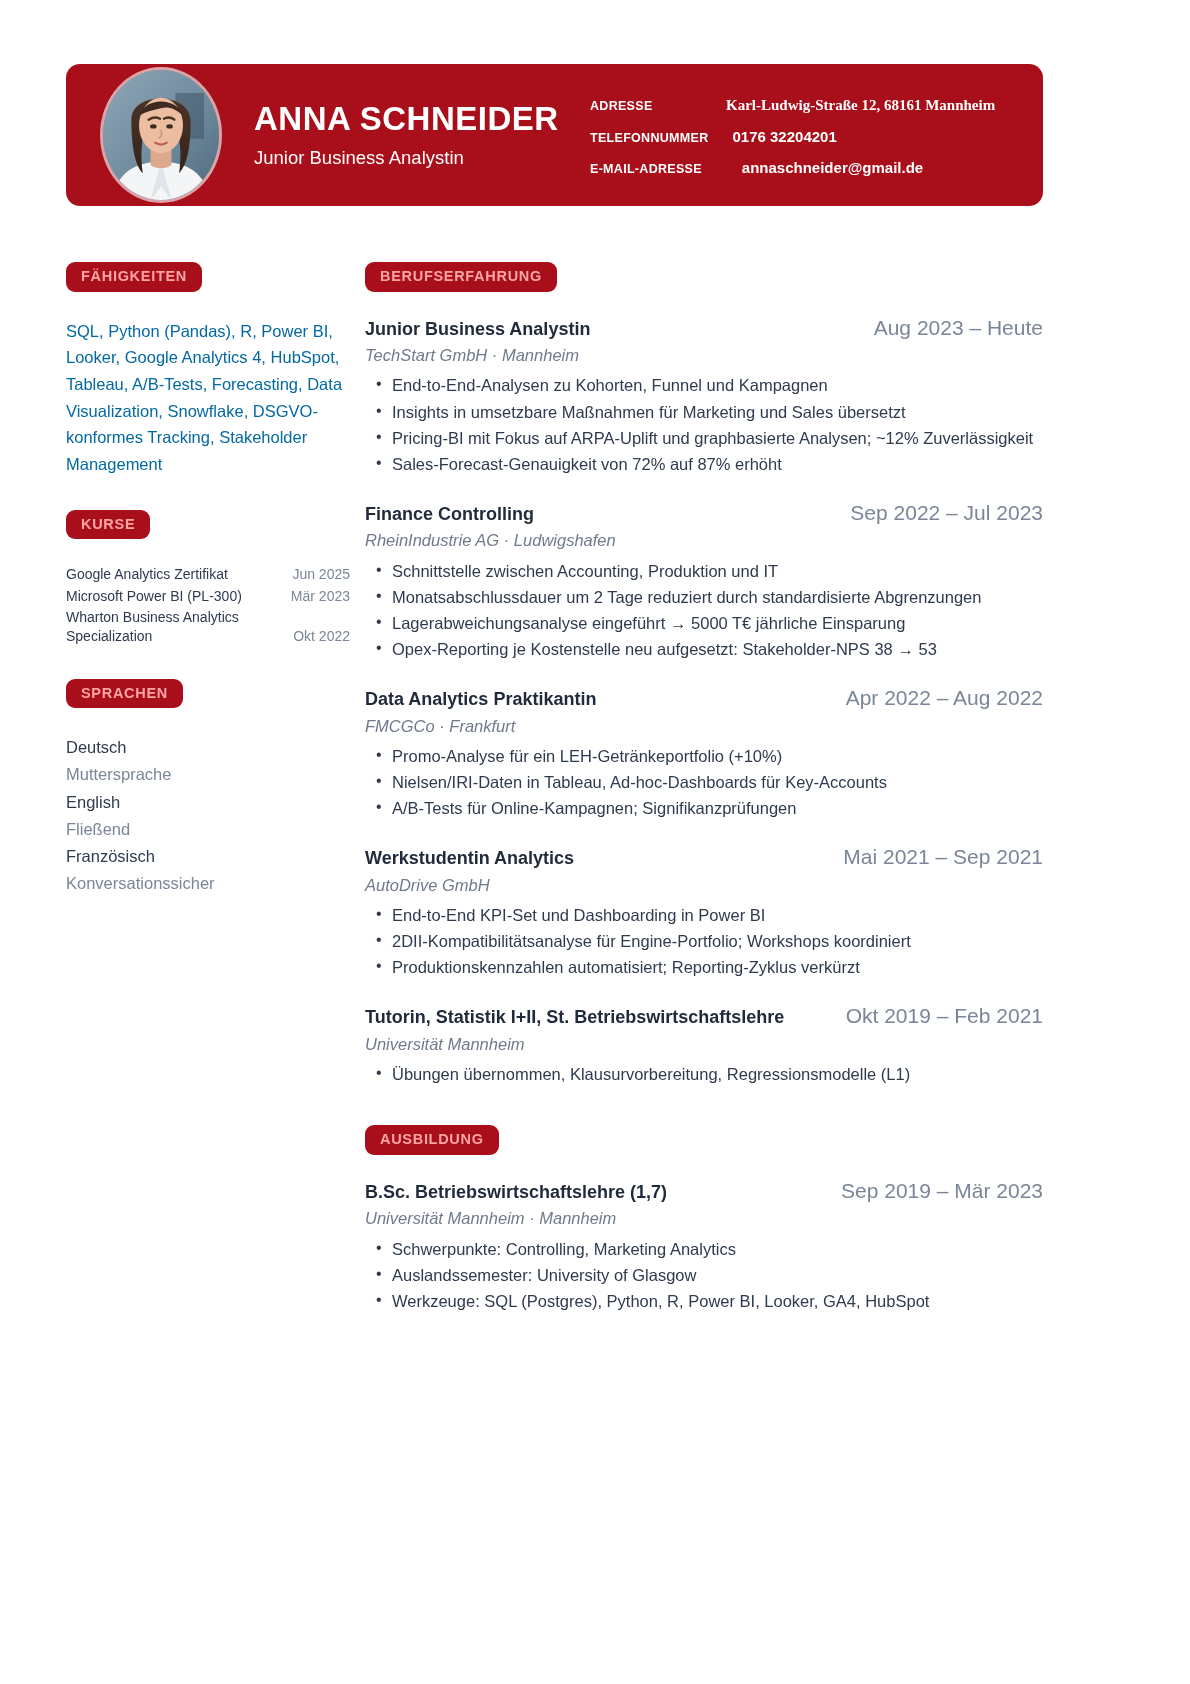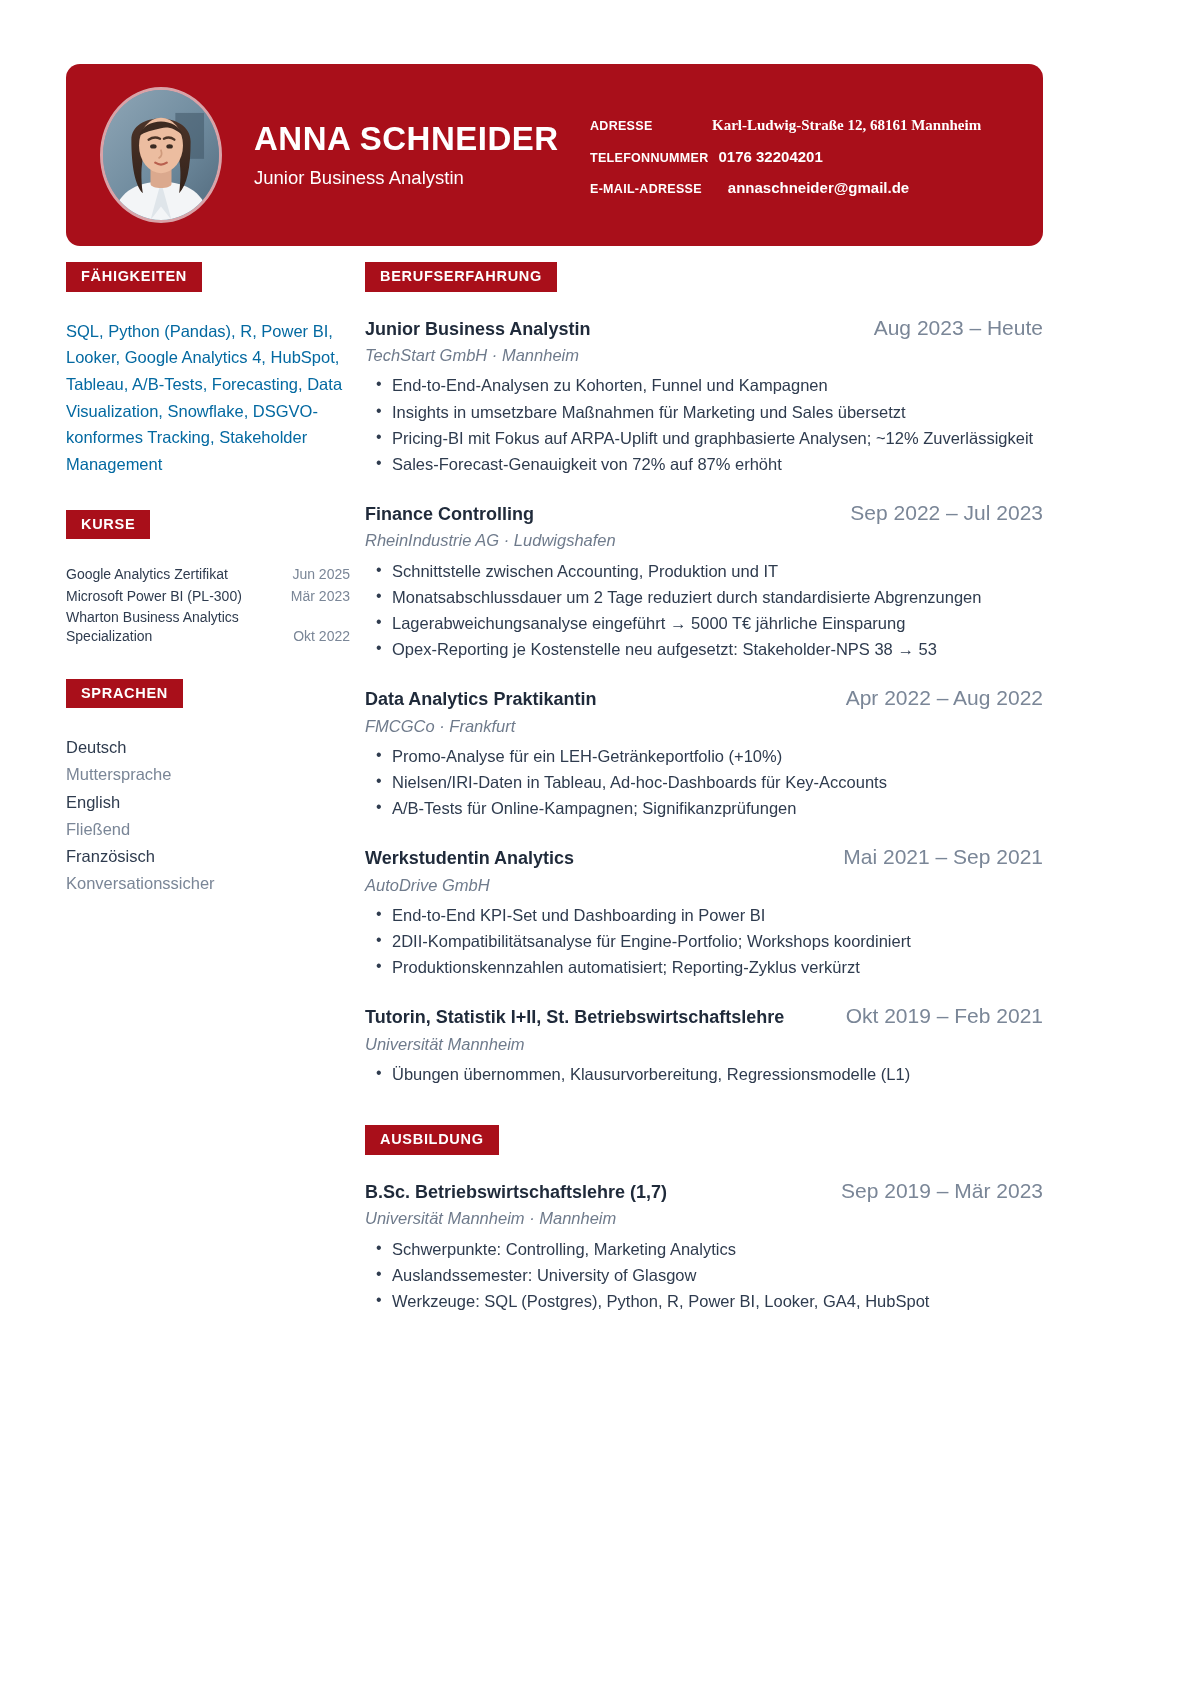--- a/index.html
+++ b/index.html
@@ -21,21 +21,21 @@
     padding: 0;
     overflow: hidden;
   }
 
   
   .header {
     position: absolute;
     left: 66px;
     top: 64px;
     width: 977px;
-    height: 182px;
+    height: 142px;
     background: #a90f1a;
     border-radius: 14px;
     display: flex;
     align-items: center;
     padding: 0 0 0 34px;
   }
 
   .avatar {
     width: 122px;
     height: 136px;
@@ -72,20 +72,21 @@
   .contact-block {
     margin-left: 6px;
     flex: 1 1 auto;
     padding-top: 2px;
   }
   .contact-row {
     display: flex;
     align-items: baseline;
     margin-bottom: 14px;
     white-space: nowrap;
+    gap: 14px;
   }
   .contact-row:last-child { margin-bottom: 0; }
   .contact-label {
     color: #ffffff;
     font-size: 12.5px;
     font-weight: 700;
     letter-spacing: 0.3px;
   }
   .contact-value {
     color: #ffffff;
@@ -116,26 +117,26 @@
   .col-right {
     flex: 1 1 auto;
     padding-left: 5px;
     padding-right: 147px;
   }
 
   
   .pill {
     display: inline-block;
     background: #a90f1a;
-    color: #ffffff;
+    color: #fca5a5;
     font-size: 14.5px;
     font-weight: 700;
     letter-spacing: 0.7px;
     padding: 7px 15px 8px 15px;
-    border-radius: 0;
+    border-radius: 9px;
     line-height: 1;
   }
 
   
   .skills-text {
     margin-top: 26px;
     font-size: 16.5px;
     line-height: 1.62;
     color: #0369a1;
   }

